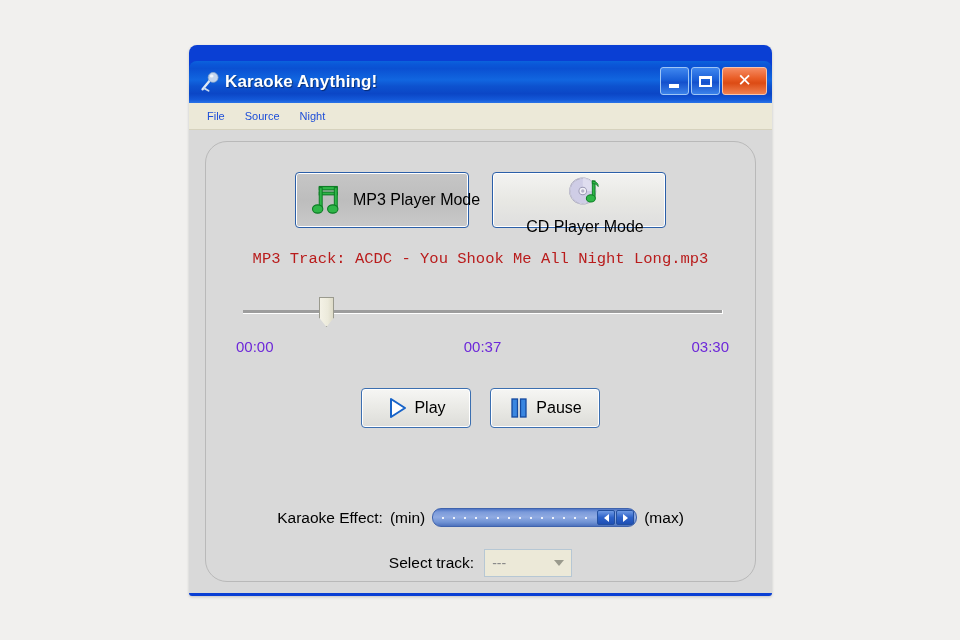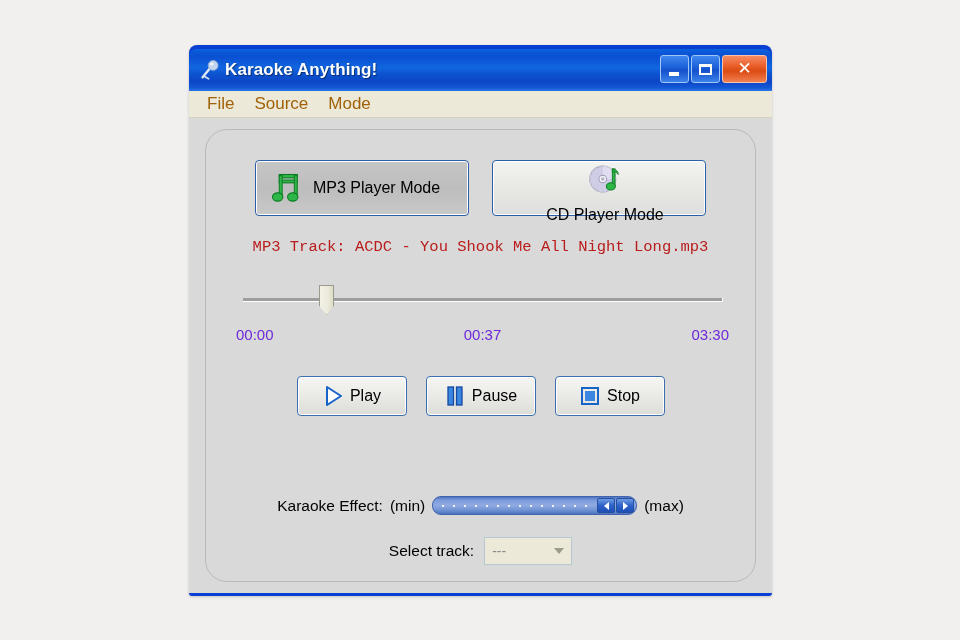--- a/index.html
+++ b/index.html
@@ -17,21 +17,21 @@
   
   #window {
     position: absolute;
     left: 189px;
     top: 45px;
     width: 583px;
     height: 551px;
     background: #0a3fd4;
     border-radius: 8px 8px 3px 3px;
     box-sizing: border-box;
-    padding: 4px 4px 4px 4px;
+    padding: 16px 4px 4px 4px;
     box-shadow: 0 1px 3px rgba(0,0,0,0.18);
   }
 
   
   #titlebar {
     position: relative;
     height: 42px;
     margin: 0 -4px;
     border-radius: 8px 8px 0 0;
     background: linear-gradient(to bottom,
@@ -103,22 +103,22 @@
   #menubar {
     height: 26px;
     margin: 0 -4px;
     background: #ece9d8;
     border-bottom: 1px solid #d6d2bd;
     display: flex;
     align-items: center;
     padding-left: 8px;
   }
   .menu-item {
-    font-size: 17px;
-    color: #a16207;
+    font-size: 11px;
+    color: #1d4ed8;
     padding: 3px 10px;
     white-space: nowrap;
   }
 
   
   #client {
     background: #d9d9d9;
     height: calc(100% - 68px);
     margin: 0 -4px;
     position: relative;
@@ -137,21 +137,21 @@
   
   #mode-row {
     position: absolute;
     left: 0; right: 0;
     top: 30px;
     display: flex;
     justify-content: center;
     gap: 23px;
   }
   .mode-btn {
-    width: 214px;
+    width: 174px;
     height: 56px;
     border-radius: 4px;
     border: 1px solid #2b5fa8;
     box-sizing: border-box;
     display: flex;
     align-items: center;
     padding-left: 12px;
     gap: 9px;
     box-shadow: inset 0 0 0 1px #ffffff;
   }
@@ -366,21 +366,21 @@
       </div>
       <div class="win-btn close">
         <span class="xglyph">✕</span>
       </div>
     </div>
   </div>
 
   <div id="menubar">
     <div class="menu-item">File</div>
     <div class="menu-item">Source</div>
-    <div class="menu-item">Mode</div>
+    <div class="menu-item">Night</div>
   </div>
 
   <div id="client">
     <div id="groupbox">
 
       <div id="mode-row">
 
         <div class="mode-btn selected">
           <svg class="mode-icon" viewBox="0 0 32 32">
             <rect x="10" y="4" width="16" height="3" fill="#2fb648" stroke="#0d7d25" stroke-width="1"></rect>
@@ -431,27 +431,20 @@
         </div>
 
         <div class="tbtn" id="btn-pause">
           <svg class="ticon" viewBox="0 0 22 22">
             <rect x="4" y="2" width="5.5" height="18" fill="#3a86e0" stroke="#14499f" stroke-width="1.3"></rect>
             <rect x="12.5" y="2" width="5.5" height="18" fill="#3a86e0" stroke="#14499f" stroke-width="1.3"></rect>
           </svg>
           <span class="tlabel">Pause</span>
         </div>
 
-        <div class="tbtn" id="btn-stop">
-          <svg class="ticon" viewBox="0 0 22 22">
-            <rect x="3" y="3" width="16" height="16" fill="none" stroke="#1763c8" stroke-width="2"></rect>
-            <rect x="6" y="6" width="10" height="10" fill="#3a86e0"></rect>
-          </svg>
-          <span class="tlabel">Stop</span>
-        </div>
       </div>
 
       <div id="effect-row">
         <span class="eff-lbl">Karaoke Effect:</span>
         <span class="eff-lbl">(min)</span>
         <div id="effect-bar">
           <div id="effect-dots"></div>
           <div class="eff-arrow" id="eff-arrow-left">
             <span class="arrow-glyph left"></span>
           </div>

